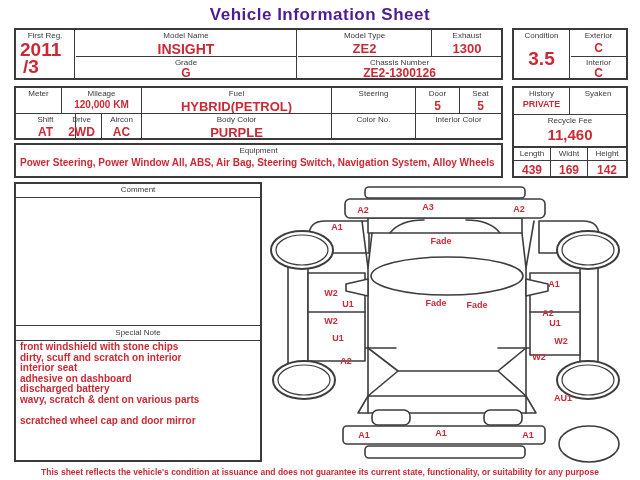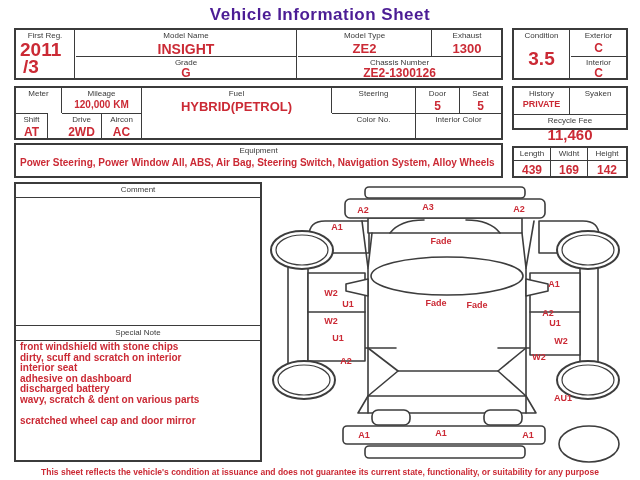--- a/index.html
+++ b/index.html
@@ -102,43 +102,47 @@
     </div>
     <div class="cell br" style="left:400px;top:0;width:44px;height:25px;">
       <div class="lbl">Door</div>
       <div class="val" style="font-size:12px;">5</div>
     </div>
     <div class="cell" style="left:444px;top:0;width:41px;height:25px;">
       <div class="lbl">Seat</div>
       <div class="val" style="font-size:12px;">5</div>
     </div>
 
-    <div class="cell br bt" style="left:0;top:25px;width:32px;height:25px;">
+    <div class="cell br bt" style="left:0;top:25px;width:60px;height:25px;">
       <div class="lbl">Shift</div>
       <div class="val" style="font-size:12px;">AT</div>
     </div>
     <div class="cell br bt" style="left:46px;top:25px;width:40px;height:25px;">
       <div class="lbl">Drive</div>
       <div class="val" style="font-size:12px;">2WD</div>
     </div>
     <div class="cell br bt" style="left:86px;top:25px;width:40px;height:25px;">
       <div class="lbl">Aircon</div>
       <div class="val" style="font-size:12px;">AC</div>
     </div>
+    <div class="cell br bt" style="left:126px;top:25px;width:190px;height:25px;">
+      <div class="lbl">Body Color</div>
+      <div class="val" style="font-size:13px;">PURPLE</div>
+    </div>
     <div class="cell br bt" style="left:316px;top:25px;width:84px;height:25px;">
       <div class="lbl">Color No.</div>
       <div class="val"></div>
     </div>
     <div class="cell bt" style="left:400px;top:25px;width:85px;height:25px;">
       <div class="lbl">Interior Color</div>
       <div class="val"></div>
     </div>
   </div>
 
-  <div class="box" style="left:512px;top:86px;width:116px;height:44px;padding-left:17px;">
+  <div class="box" style="left:512px;top:86px;width:116px;height:62px;padding-left:17px;">
     <div class="cell br" style="left:0;top:0;width:56px;height:26px;">
       <div class="lbl">History</div>
       <div class="val" style="font-size:9px;">PRIVATE</div>
     </div>
     <div class="cell" style="left:56px;top:0;width:56px;height:26px;">
       <div class="lbl">Syaken</div>
       <div class="val"></div>
     </div>
     <div class="cell bt" style="left:0;top:26px;width:112px;height:27px;">
       <div class="lbl">Recycle Fee</div>

